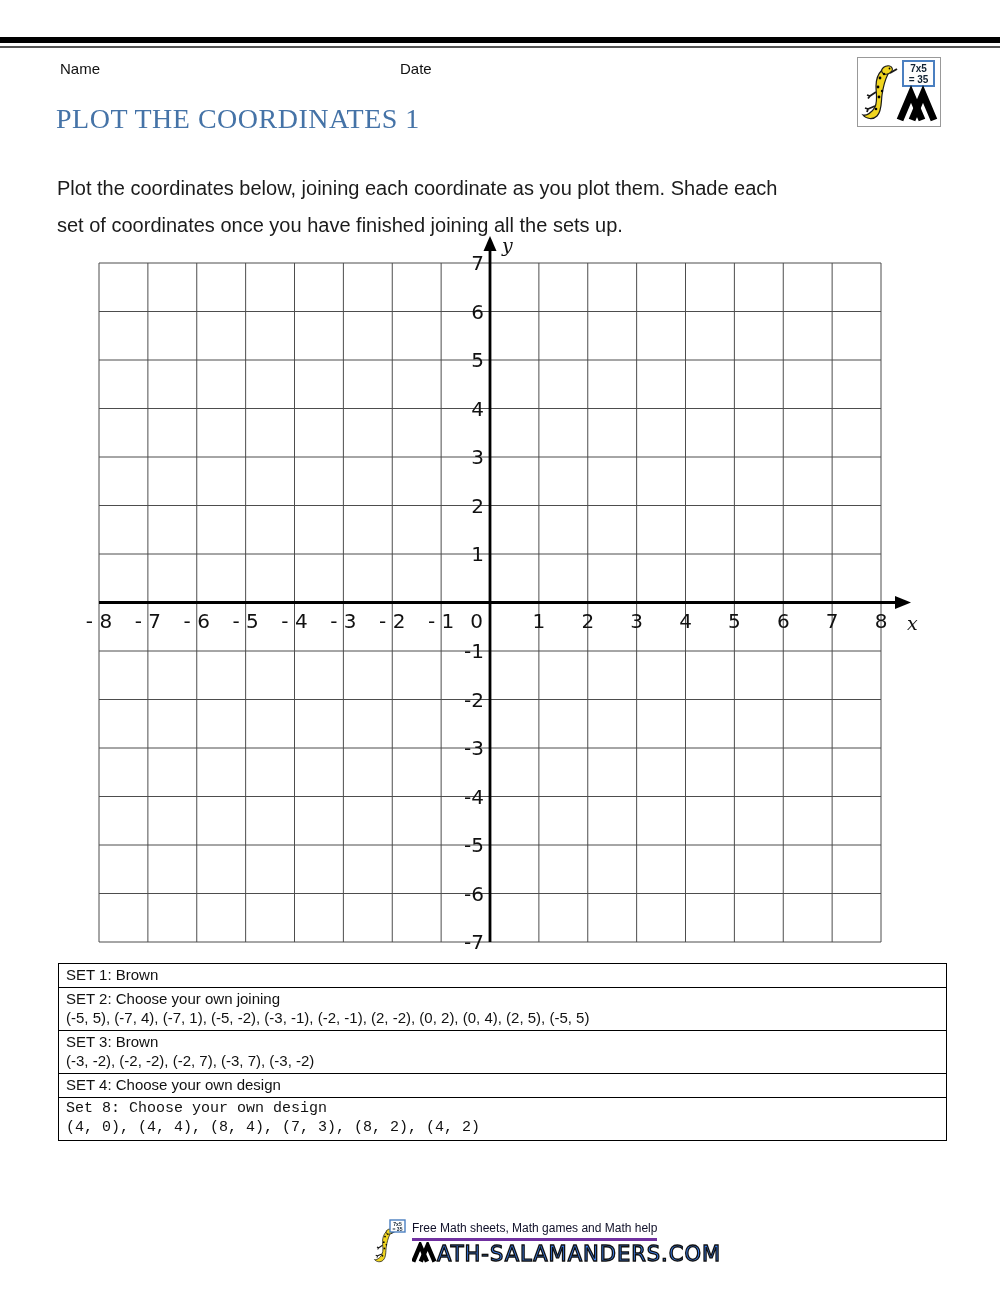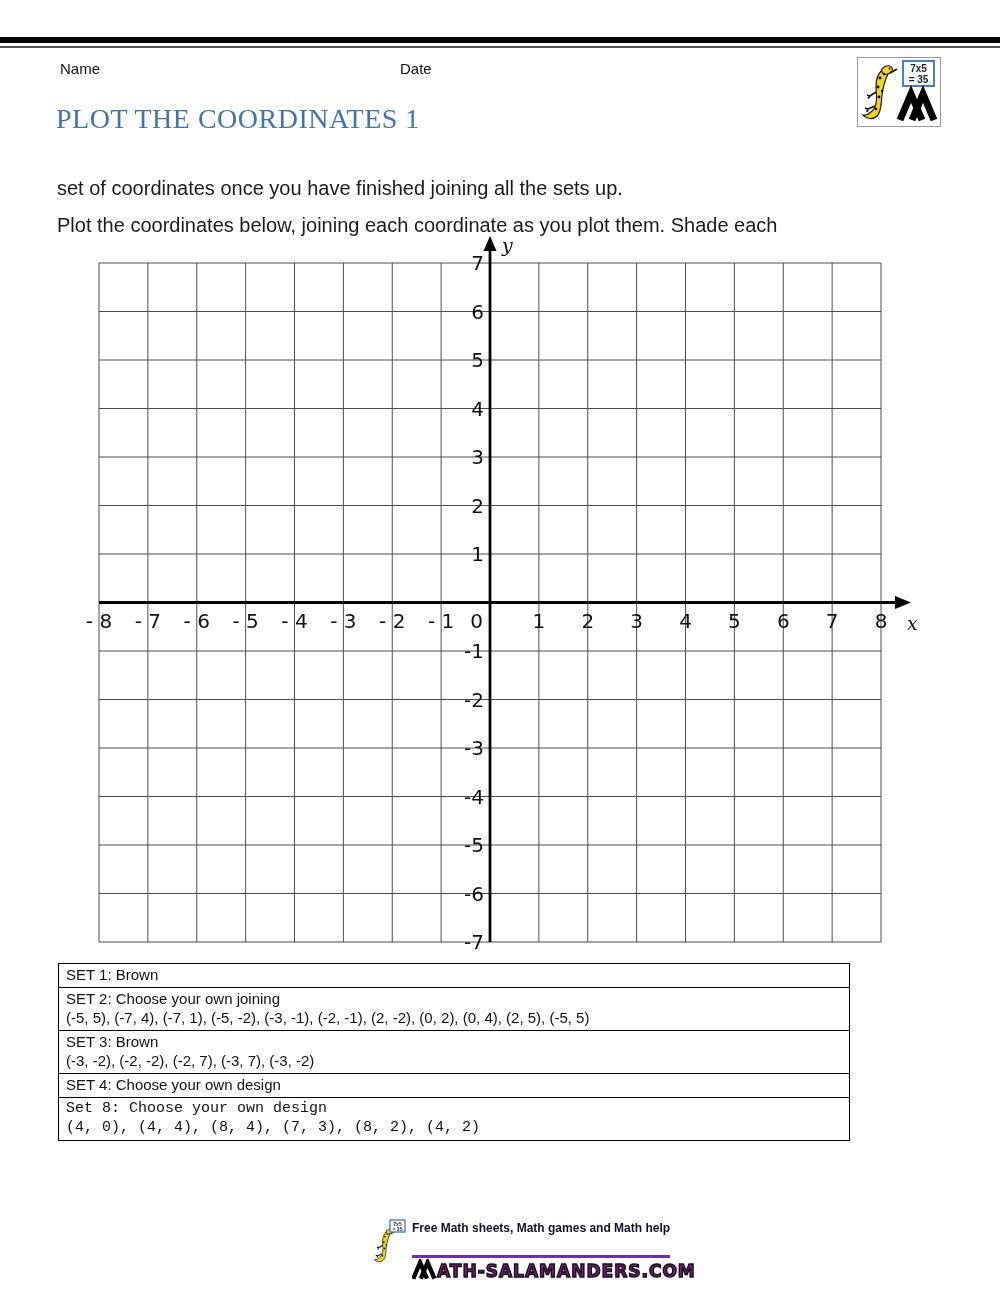--- a/index.html
+++ b/index.html
@@ -14,33 +14,33 @@
   .logo-box{position:absolute;left:857px;top:57px;width:84px;height:70px;background:#fff;
             border:1px solid #999;box-sizing:border-box;}
   .page-title{position:absolute;left:56px;top:103px;font-family:"Liberation Serif",serif;
               font-size:28px;color:#4573a7;letter-spacing:.5px;}
   .instructions{position:absolute;left:57px;top:170px;font-size:20px;line-height:37px;color:#1b1b1b;}
   
   #grid-wrap{position:absolute;left:60px;top:235px;width:880px;height:722px;}
   .tick{font-family:"DejaVu Sans",sans-serif;font-size:20px;fill:#111;}
   .axisletter{font-family:"DejaVu Serif",serif;font-style:italic;font-size:19px;fill:#111;}
   
-  .sets-table{position:absolute;left:58px;top:963px;width:792px;border:1px solid #000;
+  .sets-table{position:absolute;left:58px;top:963px;width:889px;border:1px solid #000;
               box-sizing:border-box;background:#fff;}
   .set-row{border-bottom:1px solid #000;padding:1px 7px 3px 7px;}
   .set-row:last-child{border-bottom:none;font-family:Liberation Mono, monospace;}
   .set-label,.set-coords{font-size:15px;line-height:19px;color:#111;white-space:nowrap;}
   
   .footer{position:absolute;left:372px;top:1218px;display:flex;align-items:flex-start;}
   .footer-right{margin-left:6px;}
-  .footer-tagline{font-size:12px;font-weight:bold;color:#101028;padding-bottom:20px;
+  .footer-tagline{font-size:12px;font-weight:normal;color:#101028;padding-bottom:3px;
                   border-bottom:3px solid #7030a0;display:inline-block;}
   .wordmark{display:flex;align-items:flex-end;margin-top:1px;}
-  .wordmark-text{font-family:"DejaVu Sans",sans-serif;font-weight:bold;font-size:17px;
-                 letter-spacing:1px;color:#701a75;-webkit-text-stroke:1.3px #111;
+  .wordmark-text{font-family:"DejaVu Sans",sans-serif;font-weight:normal;font-size:21px;
+                 letter-spacing:1px;color:#3b82f6;-webkit-text-stroke:1.3px #111;
                  text-shadow:0 0 1px #111;line-height:22px;}
 </style>
 </head>
 <body>
 
 <div id="page">
 
   <svg width="0" height="0" style="position:absolute" aria-hidden="true">
     <defs>
       <g id="salamander">
@@ -77,22 +77,22 @@
       <text x="60.5" y="25" text-anchor="middle" font-family="Liberation Sans, sans-serif" font-size="10" font-weight="bold" fill="#123">= 35</text>
       <g transform="translate(40,32)">
           <use href="#m-logo"></use>
         </g>
     </svg>
   </div>
 
   <div class="page-title">PLOT THE COORDINATES 1</div>
 
   <div class="instructions">
+    <div>Plot the coordinates below, joining each coordinate as you plot them. Shade each</div>
     <div>set of coordinates once you have finished joining all the sets up.</div>
-    <div>Plot the coordinates below, joining each coordinate as you plot them. Shade each</div>
   </div>
 
   <div id="grid-wrap">
     <svg id="grid-svg" width="880" height="722" viewBox="0 0 880 722">
         <line x1="39" y1="28" x2="39" y2="707" stroke="#4d4d4d" stroke-width="1"></line>
         <line x1="87.875" y1="28" x2="87.875" y2="707" stroke="#4d4d4d" stroke-width="1"></line>
         <line x1="136.75" y1="28" x2="136.75" y2="707" stroke="#4d4d4d" stroke-width="1"></line>
         <line x1="185.625" y1="28" x2="185.625" y2="707" stroke="#4d4d4d" stroke-width="1"></line>
         <line x1="234.5" y1="28" x2="234.5" y2="707" stroke="#4d4d4d" stroke-width="1"></line>
         <line x1="283.375" y1="28" x2="283.375" y2="707" stroke="#4d4d4d" stroke-width="1"></line>

